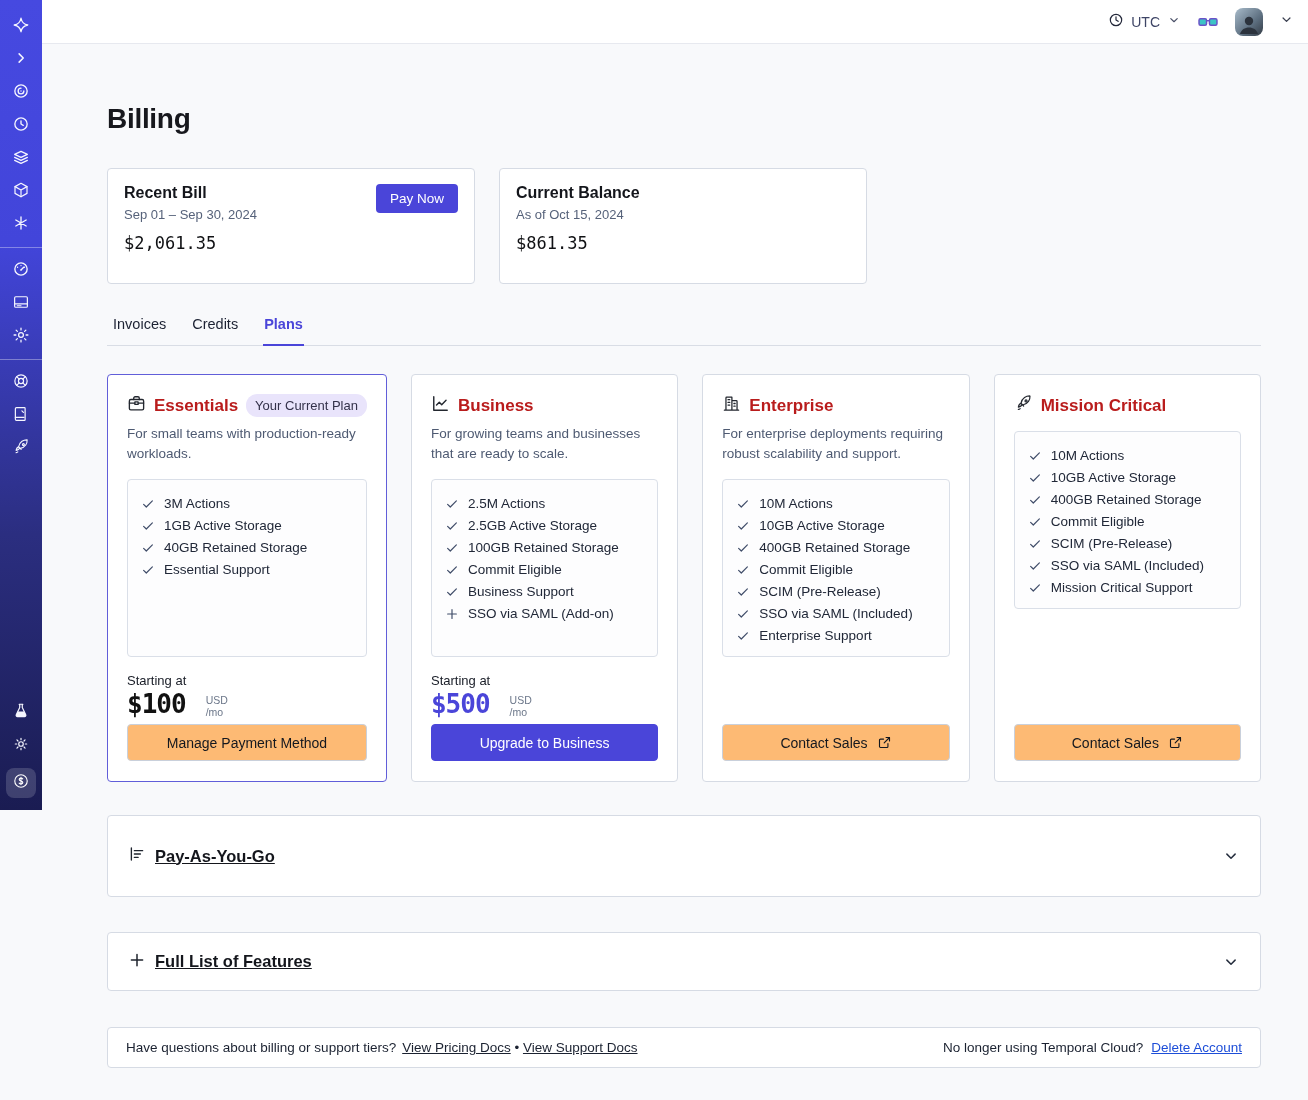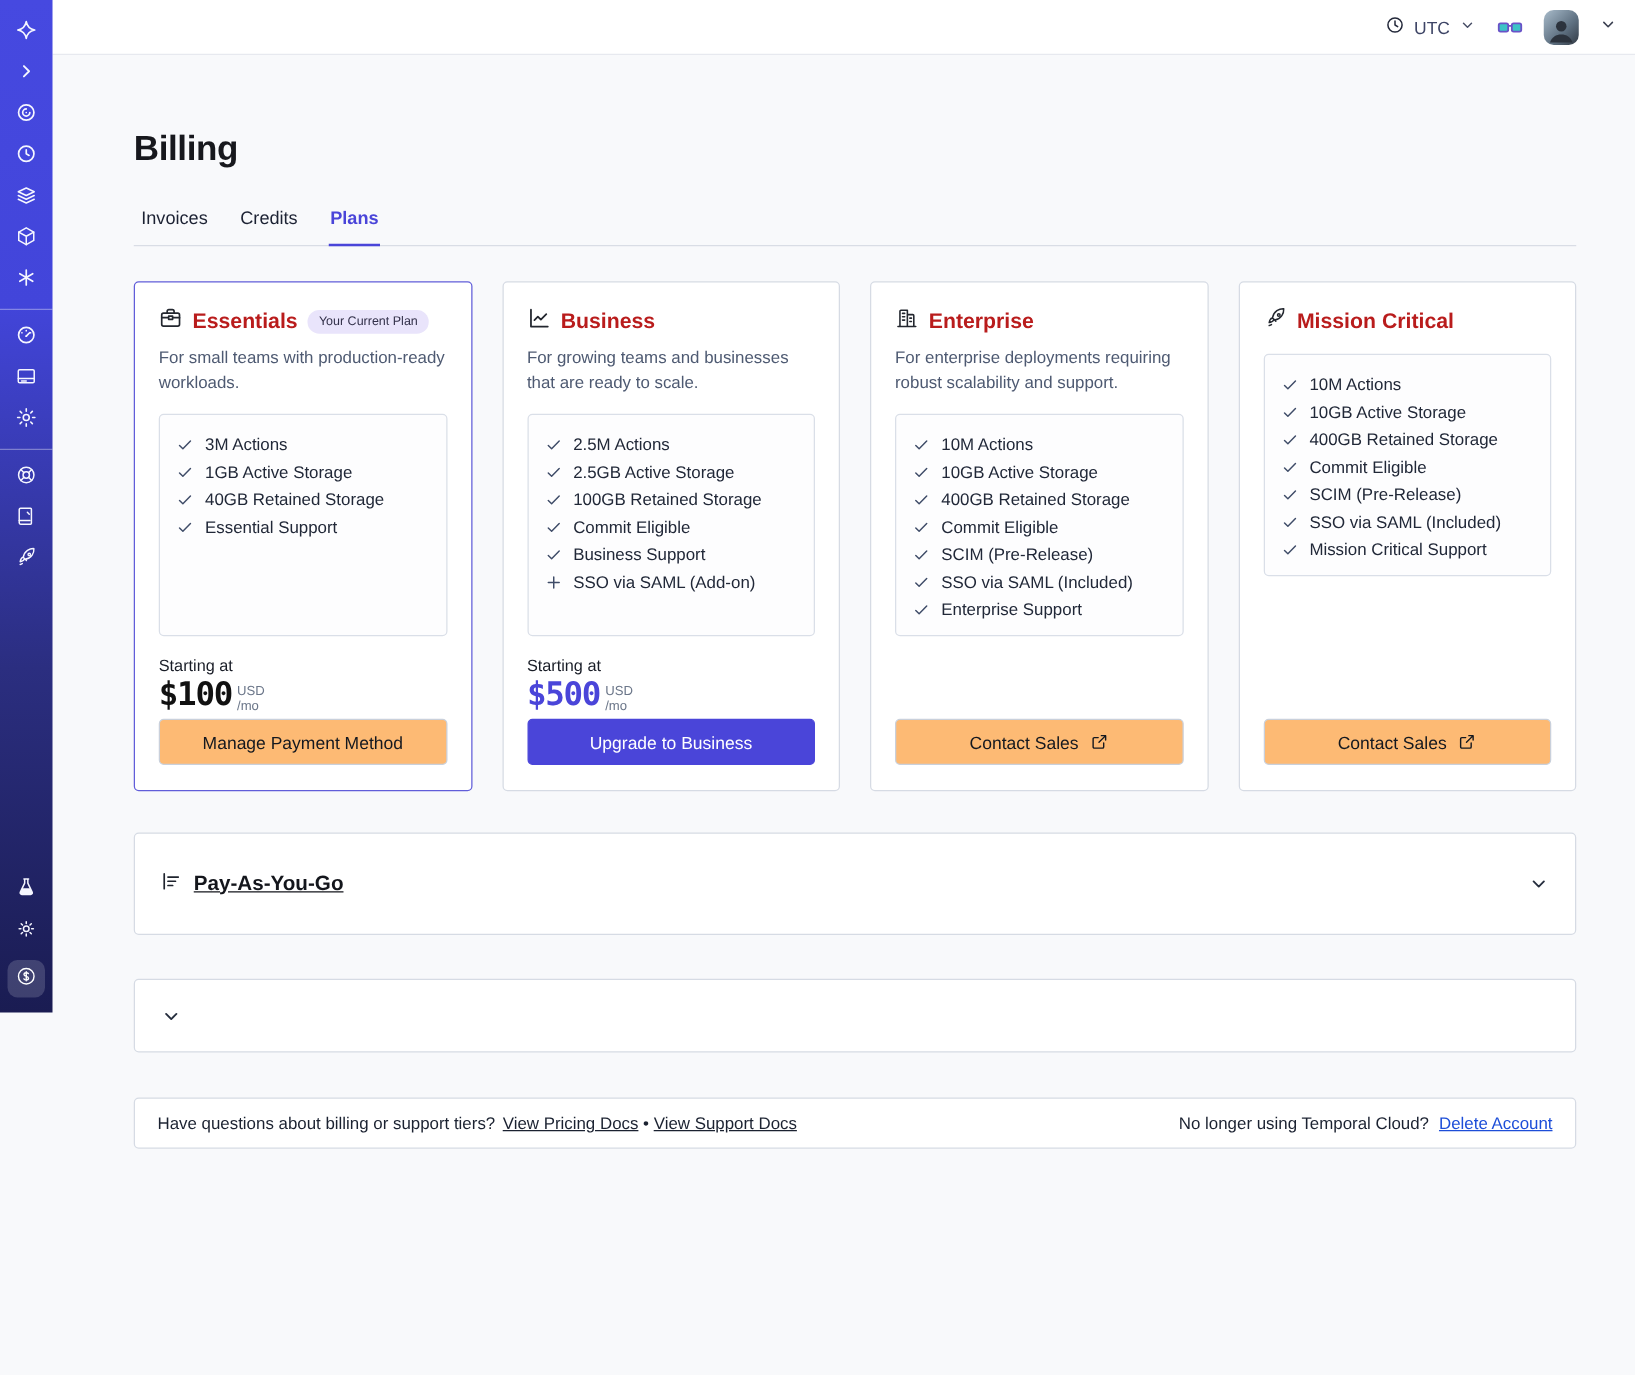--- a/index.html
+++ b/index.html
@@ -50,27 +50,27 @@
   .tabs { display:flex; gap:24px; margin-top:24px; border-bottom:1px solid #d9dde5; padding-left:5px; }
   .tab { font-size:14.5px; padding:8px 1px 12px; color:#1c2233; font-weight:500; cursor:pointer; }
   .tab.active { color:var(--accent); font-weight:700; border-bottom:2px solid var(--accent); margin-bottom:-1px; }
   
   .plans { display:flex; gap:24px; margin-top:28px; }
   .plan { flex:1; height:408px; background:#fff; border:1px solid #d6dbe4; border-radius:4px; padding:19px 19px 20px; display:flex; flex-direction:column; }
   .plan.current { border-color:#615ed9; }
   .plan-head { display:flex; align-items:center; gap:8px; }
   .plan-head svg { width:19px; height:19px; color:#23272f; flex:none; }
   .plan-name { font-size:17px; font-weight:700; color:#b91c1c; white-space:nowrap; }
-  .badge { font-size:10px; background:#e9e4fb; color:#33314a; padding:4px 9px; border-radius:11px; white-space:nowrap; }
+  .badge { font-size:13px; background:#e9e4fb; color:#33314a; padding:4px 9px; border-radius:11px; white-space:nowrap; }
   .plan-desc { font-size:13.5px; color:#4e5a72; line-height:1.5; margin-top:7px; min-height:40px; }
   .featbox { margin-top:14px; border:1px solid #dadfe8; background:#fdfdfe; border-radius:4px; padding:13px 13px; height:178px; }
   .feat { display:flex; align-items:center; gap:9px; font-size:13.5px; color:#212838; line-height:22px; }
   .feat svg { width:14px; height:14px; color:#3f4c68; flex:none; }
   .price-label { font-size:13px; color:#181c26; margin-top:16px; }
-  .price-row { display:flex; gap:4px; align-items:flex-end; margin-top:1px; }
+  .price-row { display:flex; gap:20px; align-items:center; margin-top:1px; }
   .price-amount { font-family:"DejaVu Sans Mono", monospace; font-size:26px; font-weight:700; letter-spacing:-1px; color:#111; }
   .price-amount.accent { color:var(--accent); }
   .price-units { font-size:10.5px; color:#6b7689; line-height:12px; padding-top:4px; }
   .plan-btn { margin-top:auto; height:37px; border-radius:4px; font-size:14px; font-family:inherit; display:flex; align-items:center; justify-content:center; gap:9px; cursor:pointer; width:100%; }
   .plan-btn svg { width:15px; height:15px; }
   .btn-outline { background:#fdba74; border:1px solid #c9d0db; color:#14181f; font-weight:500; }
   .btn-solid { background:var(--accent); border:1px solid var(--accent); color:#fff; font-weight:500; }
   
   .section-card { background:#fff; border:1px solid #d6dbe4; border-radius:4px; display:flex; align-items:center; padding:0 20px; }
   .payg-card { height:82px; margin-top:33px; }
@@ -223,20 +223,33 @@
   </div>
   <div class="av-chev"><svg viewBox="0 0 24 24" fill="none" stroke="currentColor" stroke-width="2" stroke-linecap="round" stroke-linejoin="round">
         <path d="M6.5 9.5l5.5 5.5 5.5-5.5"></path>
       </svg></div>
 </header>
 
 <main class="main">
   <div class="container">
     <h1 class="page-title">Billing</h1>
 
+    <div class="summary-row">
+      <div class="sum-card">
+        <div class="sum-title">Recent Bill</div>
+        <div class="sum-sub">Sep 01 – Sep 30, 2024</div>
+        <div class="sum-amount">$2,061.35</div>
+        <button class="paynow">Pay Now</button>
+      </div>
+      <div class="sum-card">
+        <div class="sum-title">Current Balance</div>
+        <div class="sum-sub">As of Oct 15, 2024</div>
+        <div class="sum-amount">$861.35</div>
+      </div>
+    </div>
 
     <div class="tabs">
         <div class="tab">Invoices</div>
         <div class="tab">Credits</div>
         <div class="tab active">Plans</div>
       </div>
 
     <div class="plans">
         <div class="plan current">
           <div class="plan-head">
@@ -529,20 +542,28 @@
         </div>
       </div>
       <div class="sec-chev">
           <svg viewBox="0 0 24 24" fill="none" stroke="currentColor" stroke-width="2" stroke-linecap="round" stroke-linejoin="round">
             <path d="M6.5 9.5l5.5 5.5 5.5-5.5"></path>
           </svg>
         </div>
     </div>
 
     <div class="section-card features-card">
+      <div class="sec-left">
+        <div class="sec-title">
+          <span><svg viewBox="0 0 24 24" fill="none" stroke="currentColor" stroke-width="2" stroke-linecap="round" stroke-linejoin="round">
+                <path d="M12 4.5v15M4.5 12h15"></path>
+              </svg></span>
+          <span>Full List of Features</span>
+        </div>
+      </div>
       <div class="sec-chev">
           <svg viewBox="0 0 24 24" fill="none" stroke="currentColor" stroke-width="2" stroke-linecap="round" stroke-linejoin="round">
             <path d="M6.5 9.5l5.5 5.5 5.5-5.5"></path>
           </svg>
         </div>
     </div>
 
     <div class="footer-card">
       <div class="f-left">
         <span>Have questions about billing or support tiers?</span>

